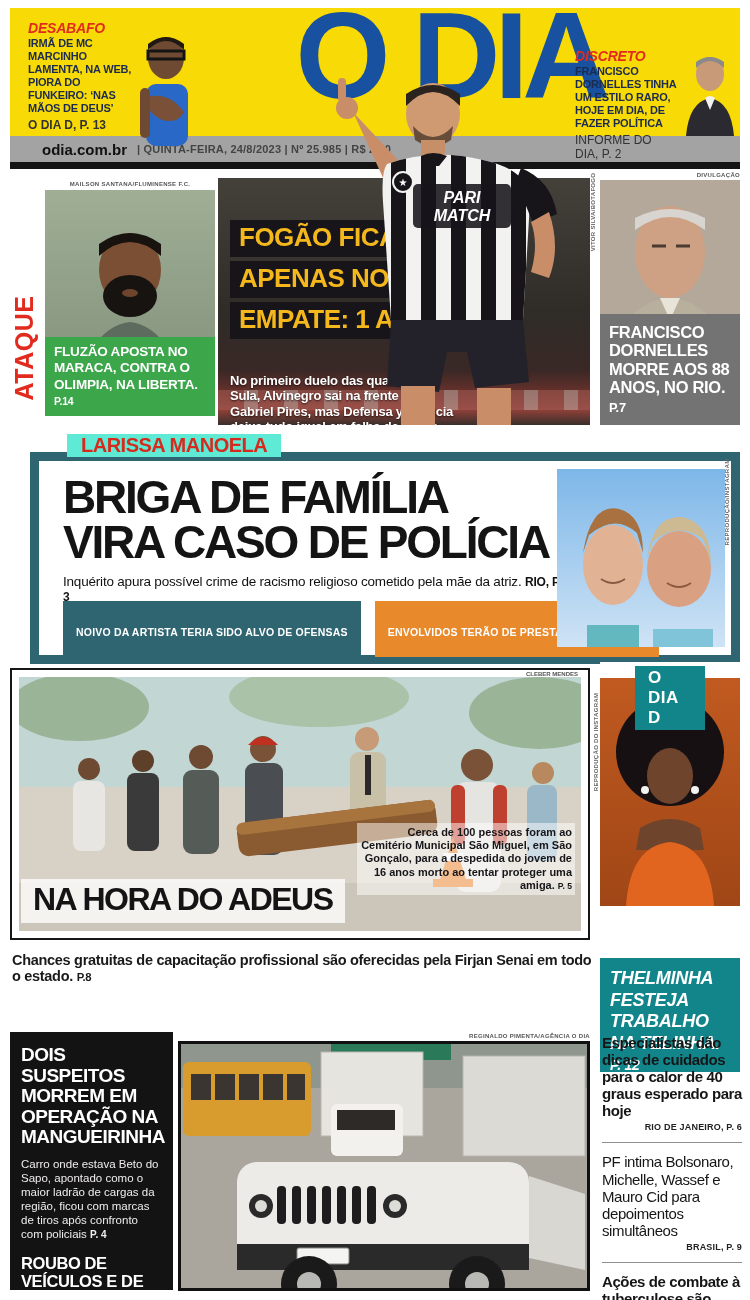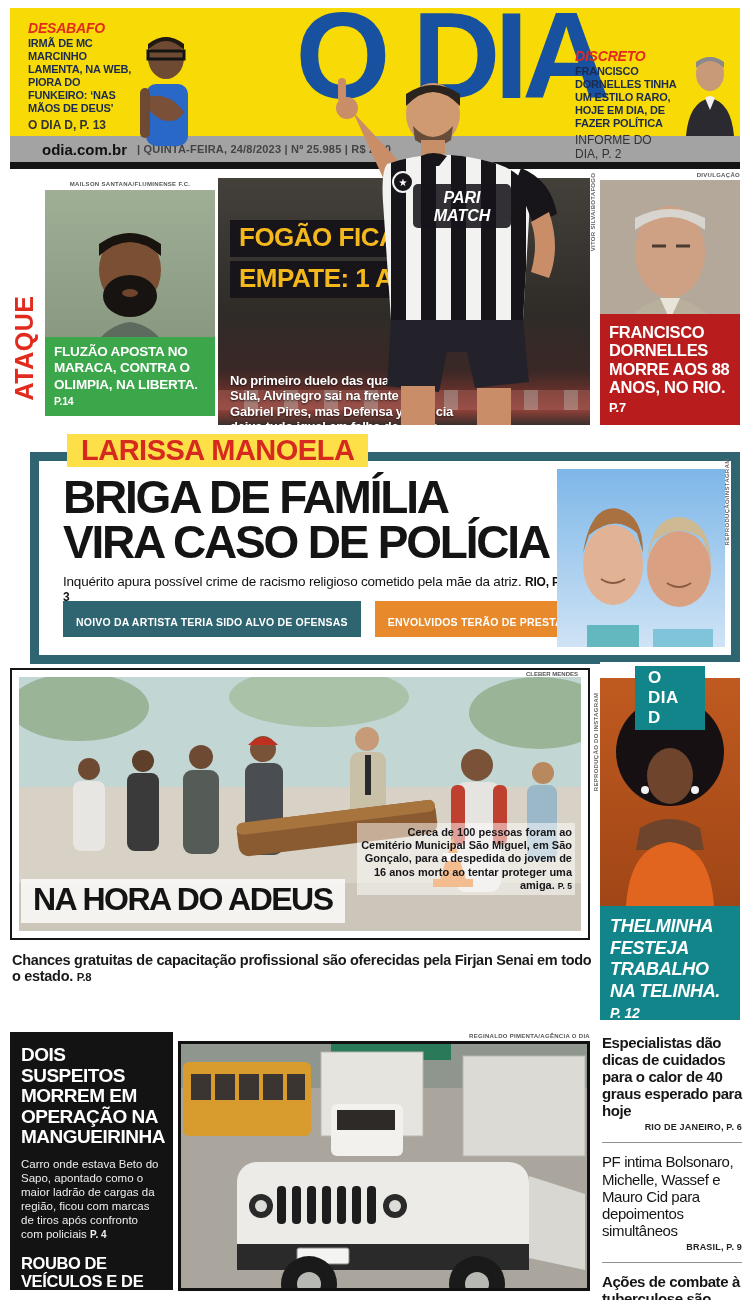--- a/index.html
+++ b/index.html
@@ -40,48 +40,48 @@
               background:linear-gradient(180deg,#44403a 0%,#2f2c28 55%,#3a2826 78%,#6e322c 88%,#8c4038 94%,#3a2f2c 100%);}
   .bota-panel:before{content:"";position:absolute;left:0;top:86%;width:100%;height:8%;
               background:repeating-linear-gradient(90deg,#a86058 0 26px,#c9b9b2 26px 40px);opacity:.5;}
   .chips{position:absolute;left:12px;top:42px;z-index:2;}
   .chip{display:table;background:#17151A;color:#F5B81C;font-size:26px;font-weight:800;
         letter-spacing:-0.5px;padding:2px 9px 4px;margin-bottom:4px;}
   .bota-deck{position:absolute;left:12px;top:195px;width:232px;z-index:2;color:#fff;
              font-size:13px;font-weight:700;line-height:1.18;letter-spacing:-0.2px;
              text-shadow:0 1px 2px rgba(0,0,0,.7);}
   .dorn-panel{position:absolute;left:600px;top:180px;width:140px;height:245px;overflow:hidden;}
-  .dorn-banner{position:absolute;left:0;bottom:0;width:100%;box-sizing:border-box;background:#b91c1c;
+  .dorn-banner{position:absolute;left:0;bottom:0;width:100%;box-sizing:border-box;background:#737373;
                color:#fff;font-size:16.5px;font-weight:800;line-height:1.12;padding:9px 9px 10px;letter-spacing:-0.3px;}
   .player-cutout{position:absolute;left:325px;top:52px;width:270px;height:373px;z-index:5;pointer-events:none;}
   
   .larissa{position:absolute;left:30px;top:452px;width:692px;height:194px;border:9px solid #2F6571;background:#fff;}
-  .lar-kicker{position:absolute;left:28px;top:-27px;background:#fde047;padding:0 14px;
-              font-size:29px;font-weight:800;color:#D72A1E;letter-spacing:-0.5px;}
+  .lar-kicker{position:absolute;left:28px;top:-27px;background:#5eead4;padding:0 14px;
+              font-size:20px;font-weight:800;color:#D72A1E;letter-spacing:-0.5px;}
   .lar-head{position:absolute;left:24px;top:14px;width:505px;font-size:46px;font-weight:800;
             color:#141414;letter-spacing:-2.2px;line-height:0.98;}
   .lar-deck{position:absolute;left:24px;top:113px;width:505px;font-size:13.5px;color:#111;letter-spacing:-0.2px;}
   .lar-deck b{font-size:12px;}
   .lar-tags{position:absolute;left:24px;top:140px;display:flex;gap:14px;}
-  .tag{height:20px;line-height:26px;padding:8px 13px;color:#fff;font-size:10.5px;font-weight:800;letter-spacing:0.2px;}
+  .tag{height:20px;line-height:26px;padding:18px 13px;color:#fff;font-size:10.5px;font-weight:800;letter-spacing:0.2px;}
   .tag-teal{background:#2F6571;}
   .tag-orange{background:#E8892B;}
   .lar-photo{position:absolute;right:6px;top:8px;width:168px;height:178px;overflow:hidden;}
   
   .funeral{position:absolute;left:10px;top:668px;width:580px;height:272px;border:2px solid #161616;
            box-sizing:border-box;background:#fff;padding:7px;}
   .funeral-credit{position:absolute;right:10px;top:1px;font-size:6px;font-weight:700;color:#555;}
   .funeral-photo{position:relative;width:100%;height:100%;overflow:hidden;}
   .fun-head{position:absolute;left:2px;bottom:8px;background:rgba(255,255,255,.78);
             padding:4px 12px 7px;font-size:32px;font-weight:800;color:#141414;
             letter-spacing:-1.5px;line-height:1.02;}
   .fun-cap{position:absolute;right:6px;bottom:36px;width:212px;text-align:right;font-size:11px;
            font-weight:700;color:#16161a;line-height:1.2;background:rgba(255,255,255,.5);padding:3px;}
   
-  .odiad{position:absolute;left:600px;top:662px;width:140px;height:358px;background:#fff;}
+  .odiad{position:absolute;left:600px;top:662px;width:140px;height:410px;background:#fff;}
   .odiad-label{position:absolute;left:50%;top:4px;transform:translateX(-50%);background:#12858B;
                color:#fff;font-size:17px;font-weight:800;padding:2px 13px;letter-spacing:0.5px;z-index:2;}
   .odiad-photo{position:absolute;left:0;top:16px;width:140px;height:228px;overflow:hidden;}
   .odiad-banner{position:absolute;left:0;bottom:0;width:100%;height:114px;box-sizing:border-box;
                 background:#12858B;color:#fff;font-size:18px;font-weight:800;line-height:1.2;
                 padding:10px 10px;letter-spacing:-0.3px;font-style:italic;}
   
   .qual{position:absolute;left:12px;top:946px;width:585px;}
   .qual-h{font-size:42px;font-weight:800;color:#141414;letter-spacing:-2px;line-height:1;}
   .qual-d{font-size:14.5px;font-weight:700;color:#1a1a1a;letter-spacing:-0.3px;margin-top:6px;}
@@ -172,20 +172,21 @@
     </svg>
     <div class="flu-banner">
       <span>FLUZÃO APOSTA NO MARACA, CONTRA O OLIMPIA, NA LIBERTA.</span>
       <span class="pref">P.14</span>
     </div>
   </div>
 
   <div class="bota-panel">
     <div class="chips">
       <span class="chip">FOGÃO FICA</span>
+      <span class="chip">APENAS NO</span>
       <span class="chip">EMPATE: 1 A 1</span>
     </div>
     <div class="bota-deck">
       <span>No primeiro duelo das quartas da Sula, Alvinegro sai na frente com Gabriel Pires, mas Defensa y Justicia deixa tudo igual em falha de Gatito.</span>
       
     </div>
   </div>
   <div class="vcredit credit-bota-v">VITOR SILVA/BOTAFOGO</div>
 
   <div class="credit credit-dorn">DIVULGAÇÃO</div>

